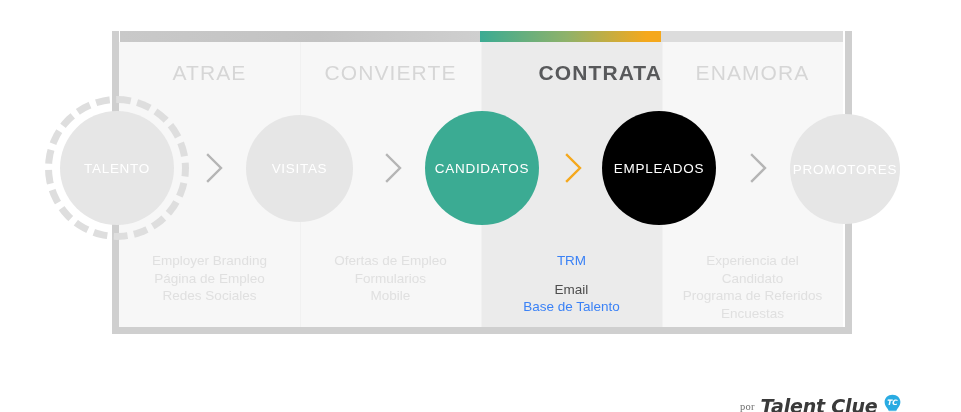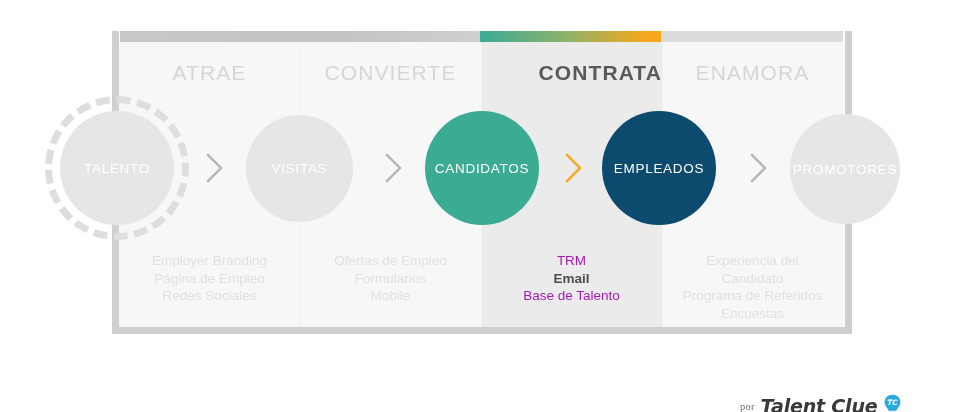--- a/index.html
+++ b/index.html
@@ -103,21 +103,21 @@
     align-items: center;
     justify-content: center;
     color: #ffffff;
     font-size: 13.5px;
     letter-spacing: 0.7px;
     white-space: nowrap;
     text-align: center;
   }
   .circle.grey { background: #e6e6e6; }
   .circle.teal { background: #3bab93; }
-  .circle.gold { background: #0c4a6e; }
+  .circle.gold { background: #000000; }
 
   .c-talento    { left: 60px;  top: 111px; width: 114px; height: 114px; }
   .c-visitas    { left: 246px; top: 115px; width: 107px; height: 107px; }
   .c-candidatos { left: 425px; top: 111px; width: 114px; height: 114px; }
   .c-empleados  { left: 602px; top: 111px; width: 114px; height: 114px; }
   .c-promotores { left: 790px; top: 114px; width: 110px; height: 110px; }
 
   
   .dashring {
     position: absolute;
@@ -151,22 +151,22 @@
     display: flex;
   }
   .feat {
     width: 181px;
     text-align: center;
     font-size: 13.5px;
     line-height: 17.5px;
     color: #e0e0e0;
   }
   .feat .line { display: block; }
-  .feat.active .line { color: #a21caf; }
-  .feat.active .line.em { color: #4d4d4d; font-weight: 700; }
+  .feat.active .line { color: #3b82f6; }
+  .feat.active .line.em { color: #4d4d4d; font-weight: 400; margin-top: 11px; }
 
   
   .footer {
     position: absolute;
     left: 740px;
     top: 345px;
     height: 26px;
     display: flex;
     align-items: center;
     gap: 6px;

